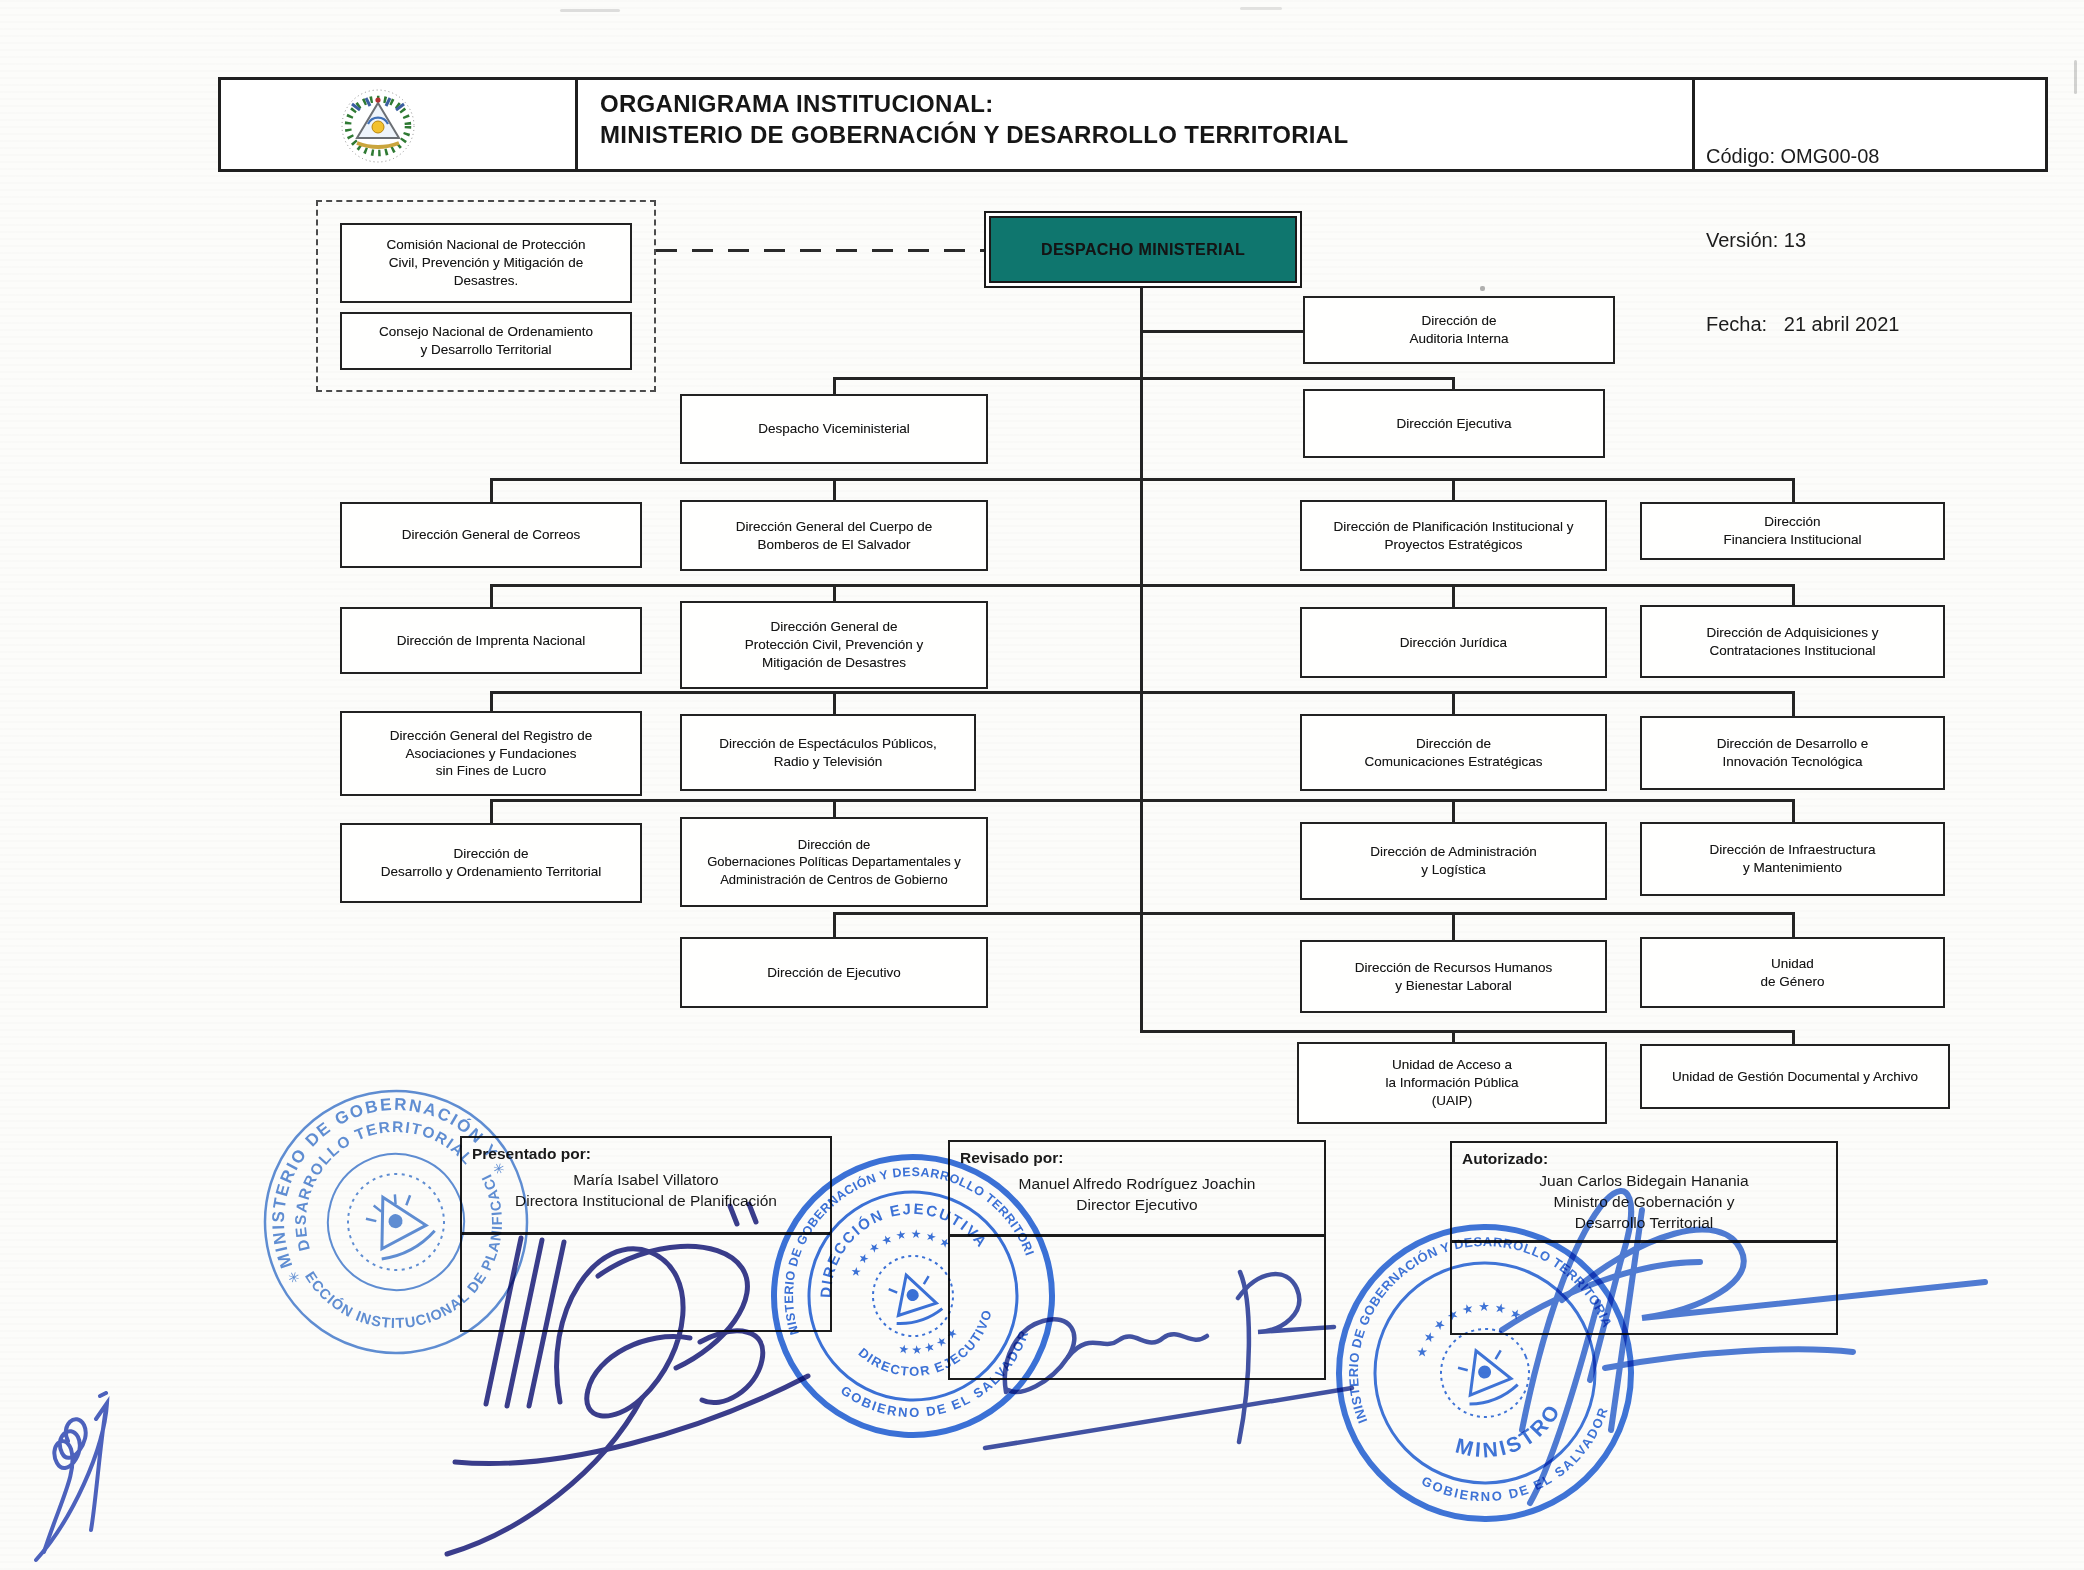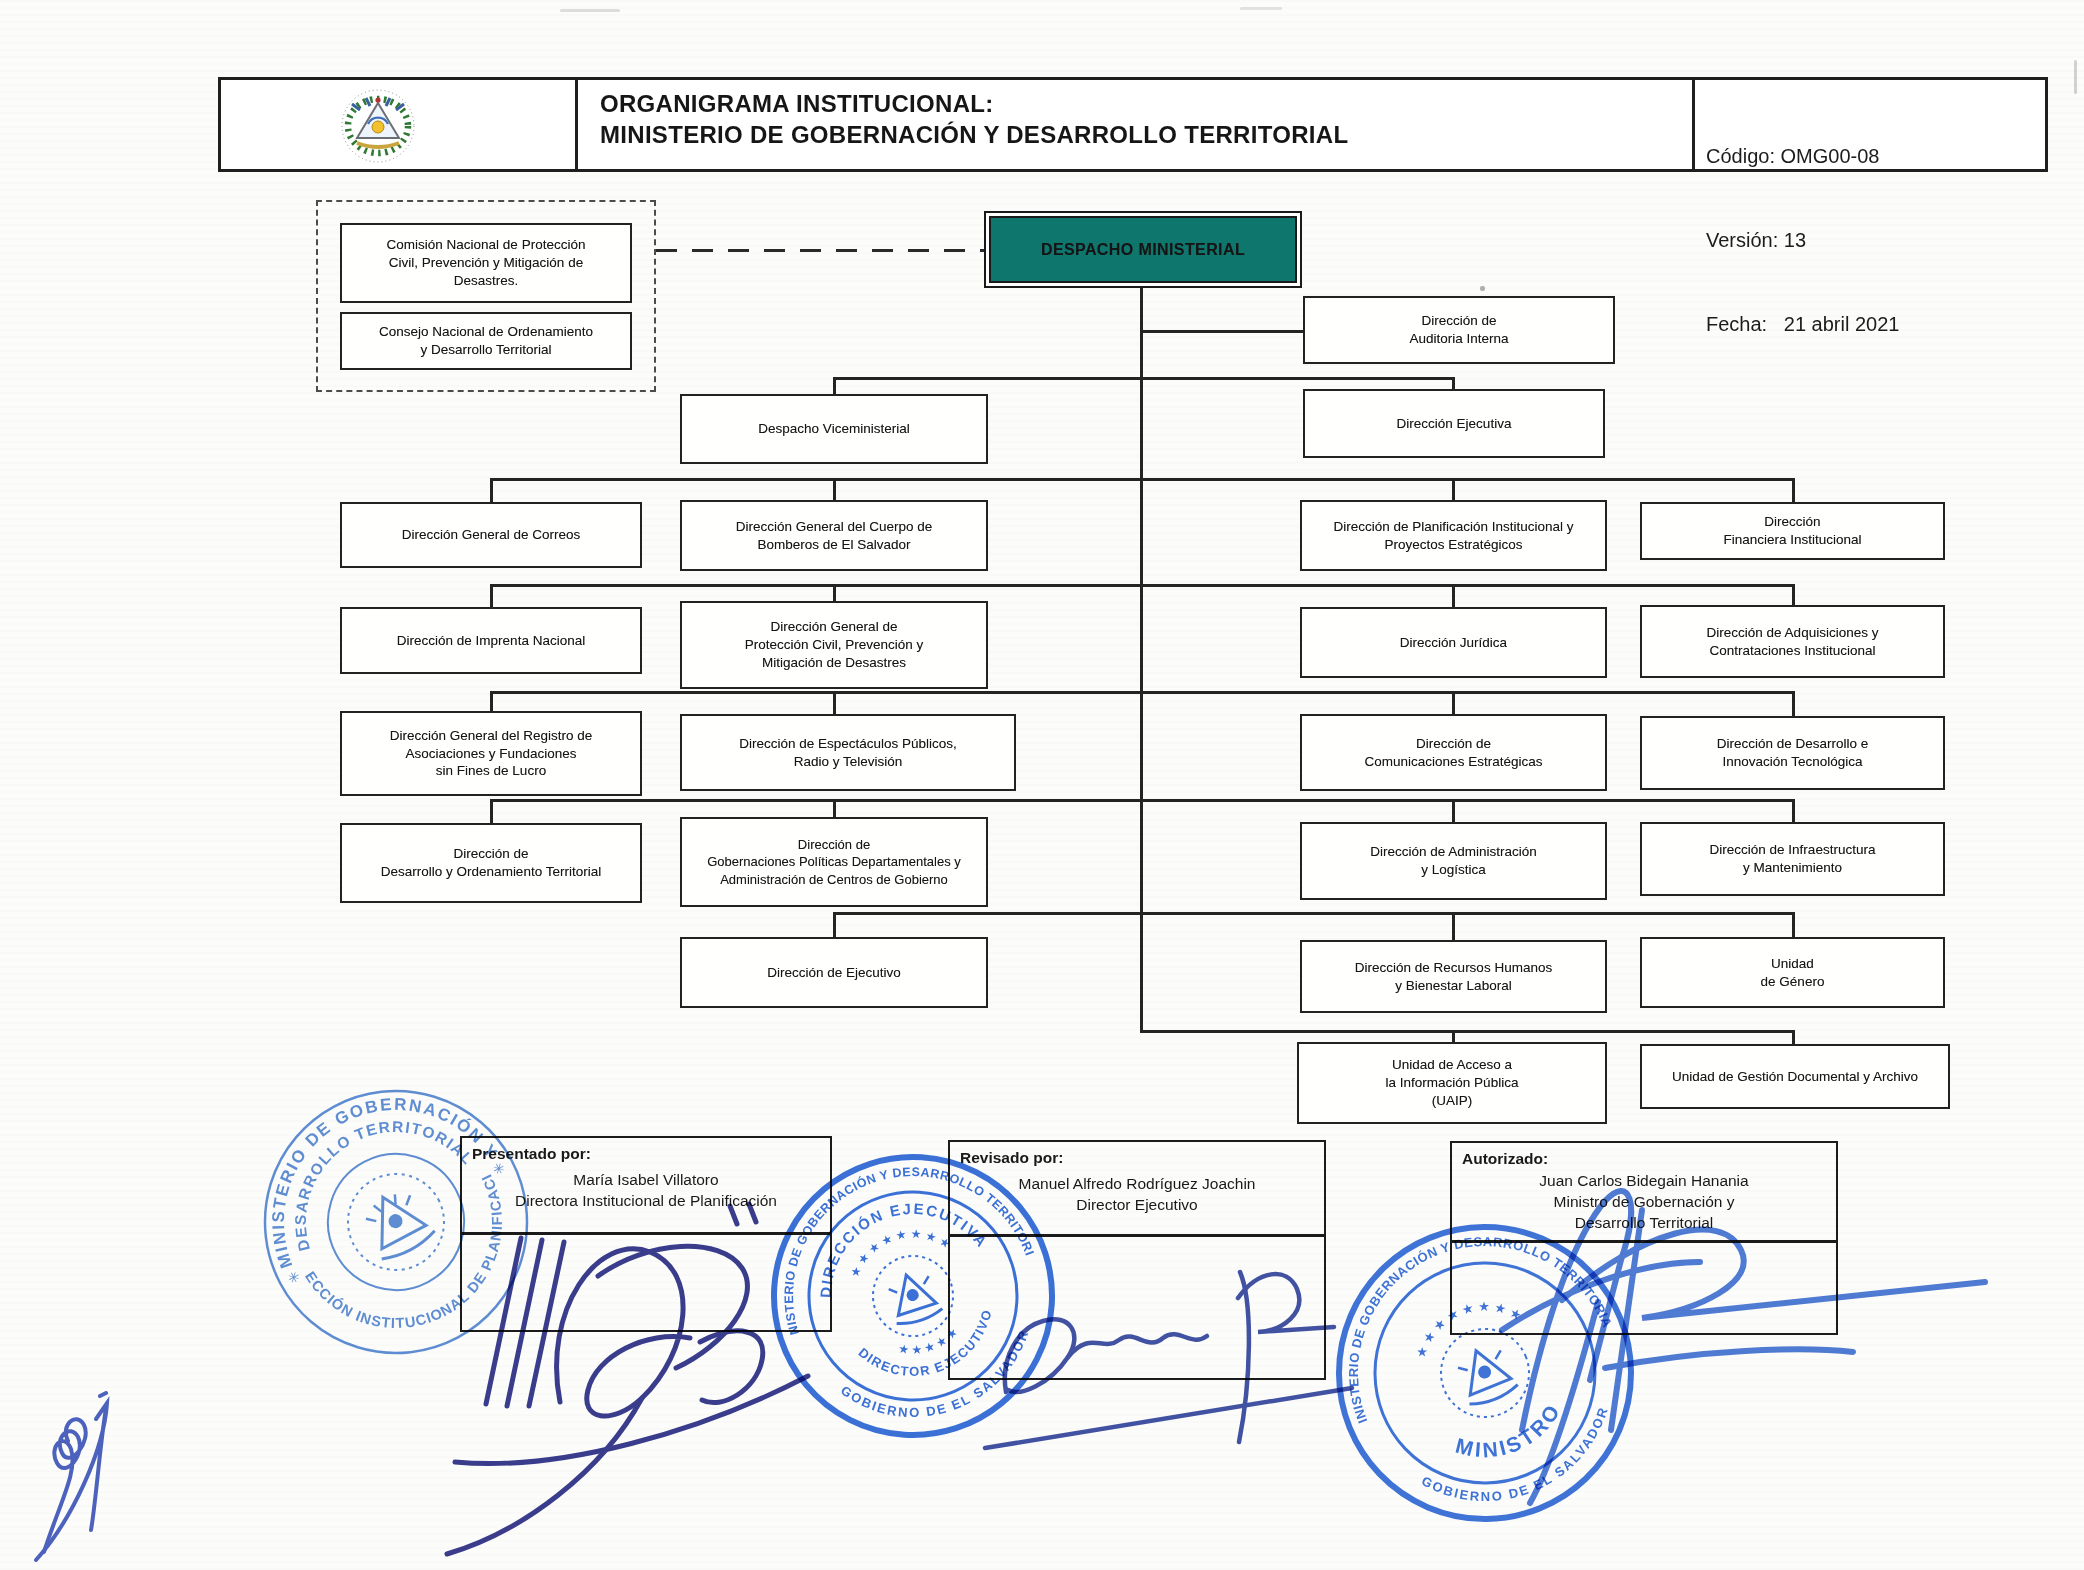--- a/index.html
+++ b/index.html
@@ -94,21 +94,21 @@
   <div class="box" style="left:680px;top:601px;width:308px;height:88px">Dirección General de
 Protección Civil, Prevención y
 Mitigación de Desastres</div>
   <div class="box" style="left:1300px;top:607px;width:307px;height:71px">Dirección Jurídica</div>
   <div class="box" style="left:1640px;top:605px;width:305px;height:73px">Dirección  de Adquisiciones y
 Contrataciones Institucional</div>
 
   <div class="box" style="left:340px;top:711px;width:302px;height:85px">Dirección General del Registro de
 Asociaciones y Fundaciones
 sin Fines de Lucro</div>
-  <div class="box" style="left:680px;top:714px;width:336px;height:77px">Dirección de Espectáculos Públicos,
+  <div class="box" style="left:680px;top:714px;width:296px;height:77px">Dirección de Espectáculos Públicos,
 Radio y Televisión</div>
   <div class="box" style="left:1300px;top:714px;width:307px;height:77px">Dirección de
 Comunicaciones Estratégicas</div>
   <div class="box" style="left:1640px;top:716px;width:305px;height:74px">Dirección de Desarrollo e
 Innovación Tecnológica</div>
 
   <div class="box" style="left:340px;top:823px;width:302px;height:80px">Dirección de
 Desarrollo y Ordenamiento Territorial</div>
   <div class="box" style="left:680px;top:817px;width:308px;height:90px;font-size:13px">Dirección de
 Gobernaciones Políticas Departamentales y

